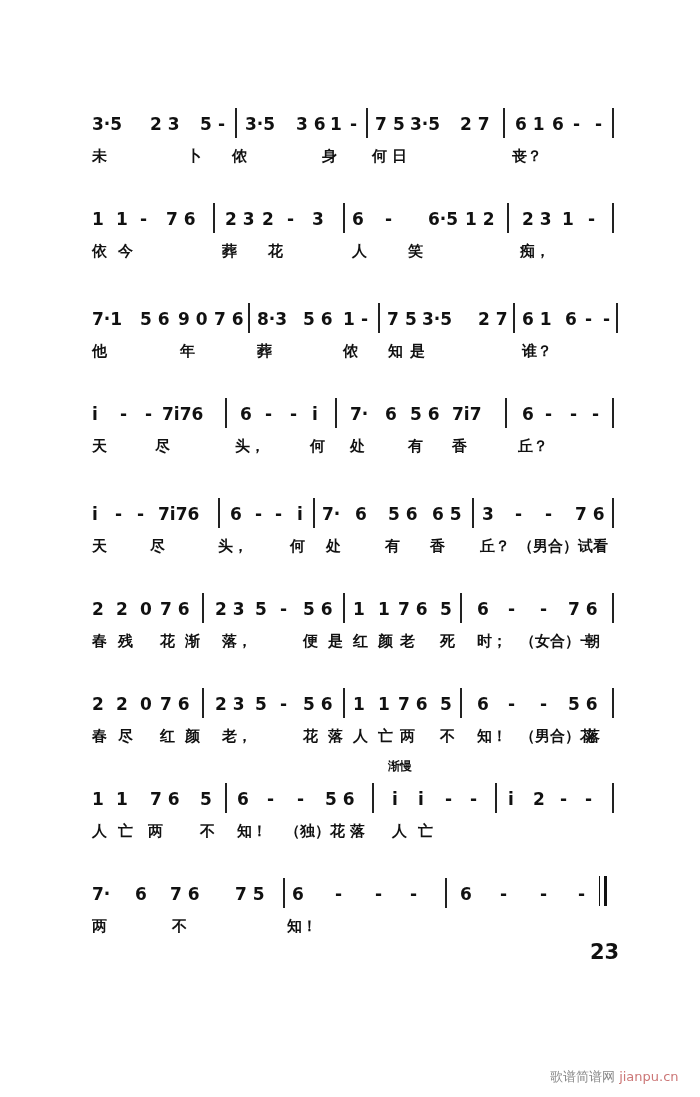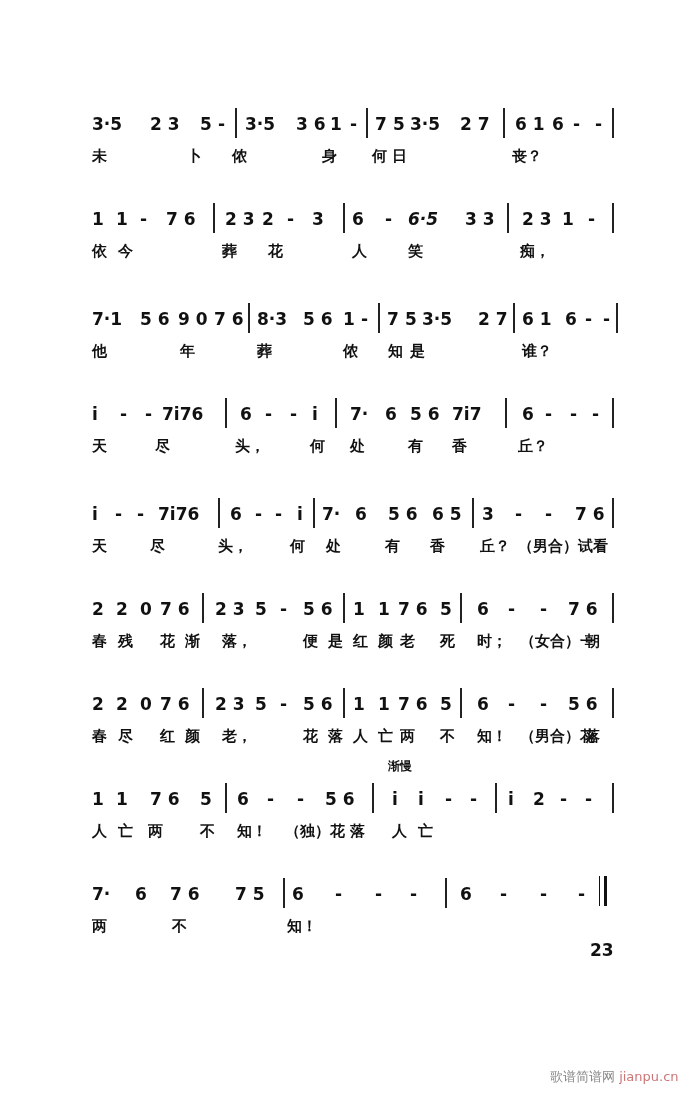--- a/index.html
+++ b/index.html
@@ -3,21 +3,21 @@
 <meta charset="utf-8">
 <style>
   html,body{margin:0;padding:0;background:#fff;}
   body{width:700px;height:1097px;position:relative;overflow:hidden;font-family:"DejaVu Sans","Liberation Sans",sans-serif;color:#111;}
   .system{position:absolute;left:0;width:700px;}
   .notes{position:absolute;left:0;top:0;height:40px;width:700px;}
   .n{position:absolute;font-weight:bold;font-size:17px;line-height:20px;top:14px;}
   .bar{position:absolute;top:8px;width:2px;height:30px;background:#222;}
   .lyrics{position:absolute;left:0;top:46px;width:700px;height:24px;}
   .ly{position:absolute;font-weight:bold;font-size:15px;line-height:20px;}
-  .page-number{position:absolute;left:590px;top:940px;font-weight:bold;font-size:17px;}
+  .page-number{position:absolute;left:590px;top:940px;font-weight:bold;font-size:21px;}
   .watermark{position:absolute;left:550px;top:1068px;font-size:13px;color:#888;}
   .watermark .u{color:#c77;}
   .tempo{position:absolute;left:388px;top:758px;font-weight:bold;font-size:12px;text-align:center;}
   .final{position:absolute;left:604px;top:876px;width:3px;height:30px;background:#111;}
   .final2{position:absolute;left:599px;top:876px;width:1px;height:30px;background:#111;}
 </style>
 </head>
 <body>
 
 <div id="score">
@@ -59,22 +59,22 @@
         <span class="n" style="left: 92px;">1</span>
         <span class="n" style="left: 116px;">1</span>
         <span class="n" style="left: 140px;">-</span>
         <span class="n" style="left: 166px;">7 6</span>
         <span class="n" style="left: 225px;">2 3</span>
         <span class="n" style="left: 262px;">2</span>
         <span class="n" style="left: 287px;">-</span>
         <span class="n" style="left: 312px;">3</span>
         <span class="n" style="left: 352px;">6</span>
         <span class="n" style="left: 385px;">-</span>
-        <span class="n" style="left: 408px; font-style: italic;">6·5</span>
-        <span class="n" style="left: 465px;">3 3</span>
+        <span class="n" style="left: 428px;">6·5</span>
+        <span class="n" style="left: 465px;">1 2</span>
         <span class="n" style="left: 522px;">2 3</span>
         <span class="n" style="left: 562px;">1</span>
         <span class="n" style="left: 588px;">-</span>
         <div class="bar" style="left: 213px;"></div>
         <div class="bar" style="left: 343px;"></div>
         <div class="bar" style="left: 507px;"></div>
         <div class="bar" style="left: 612px;"></div>
       </div>
       <div class="lyrics">
         <span class="ly" style="left: 92px;">依</span>

